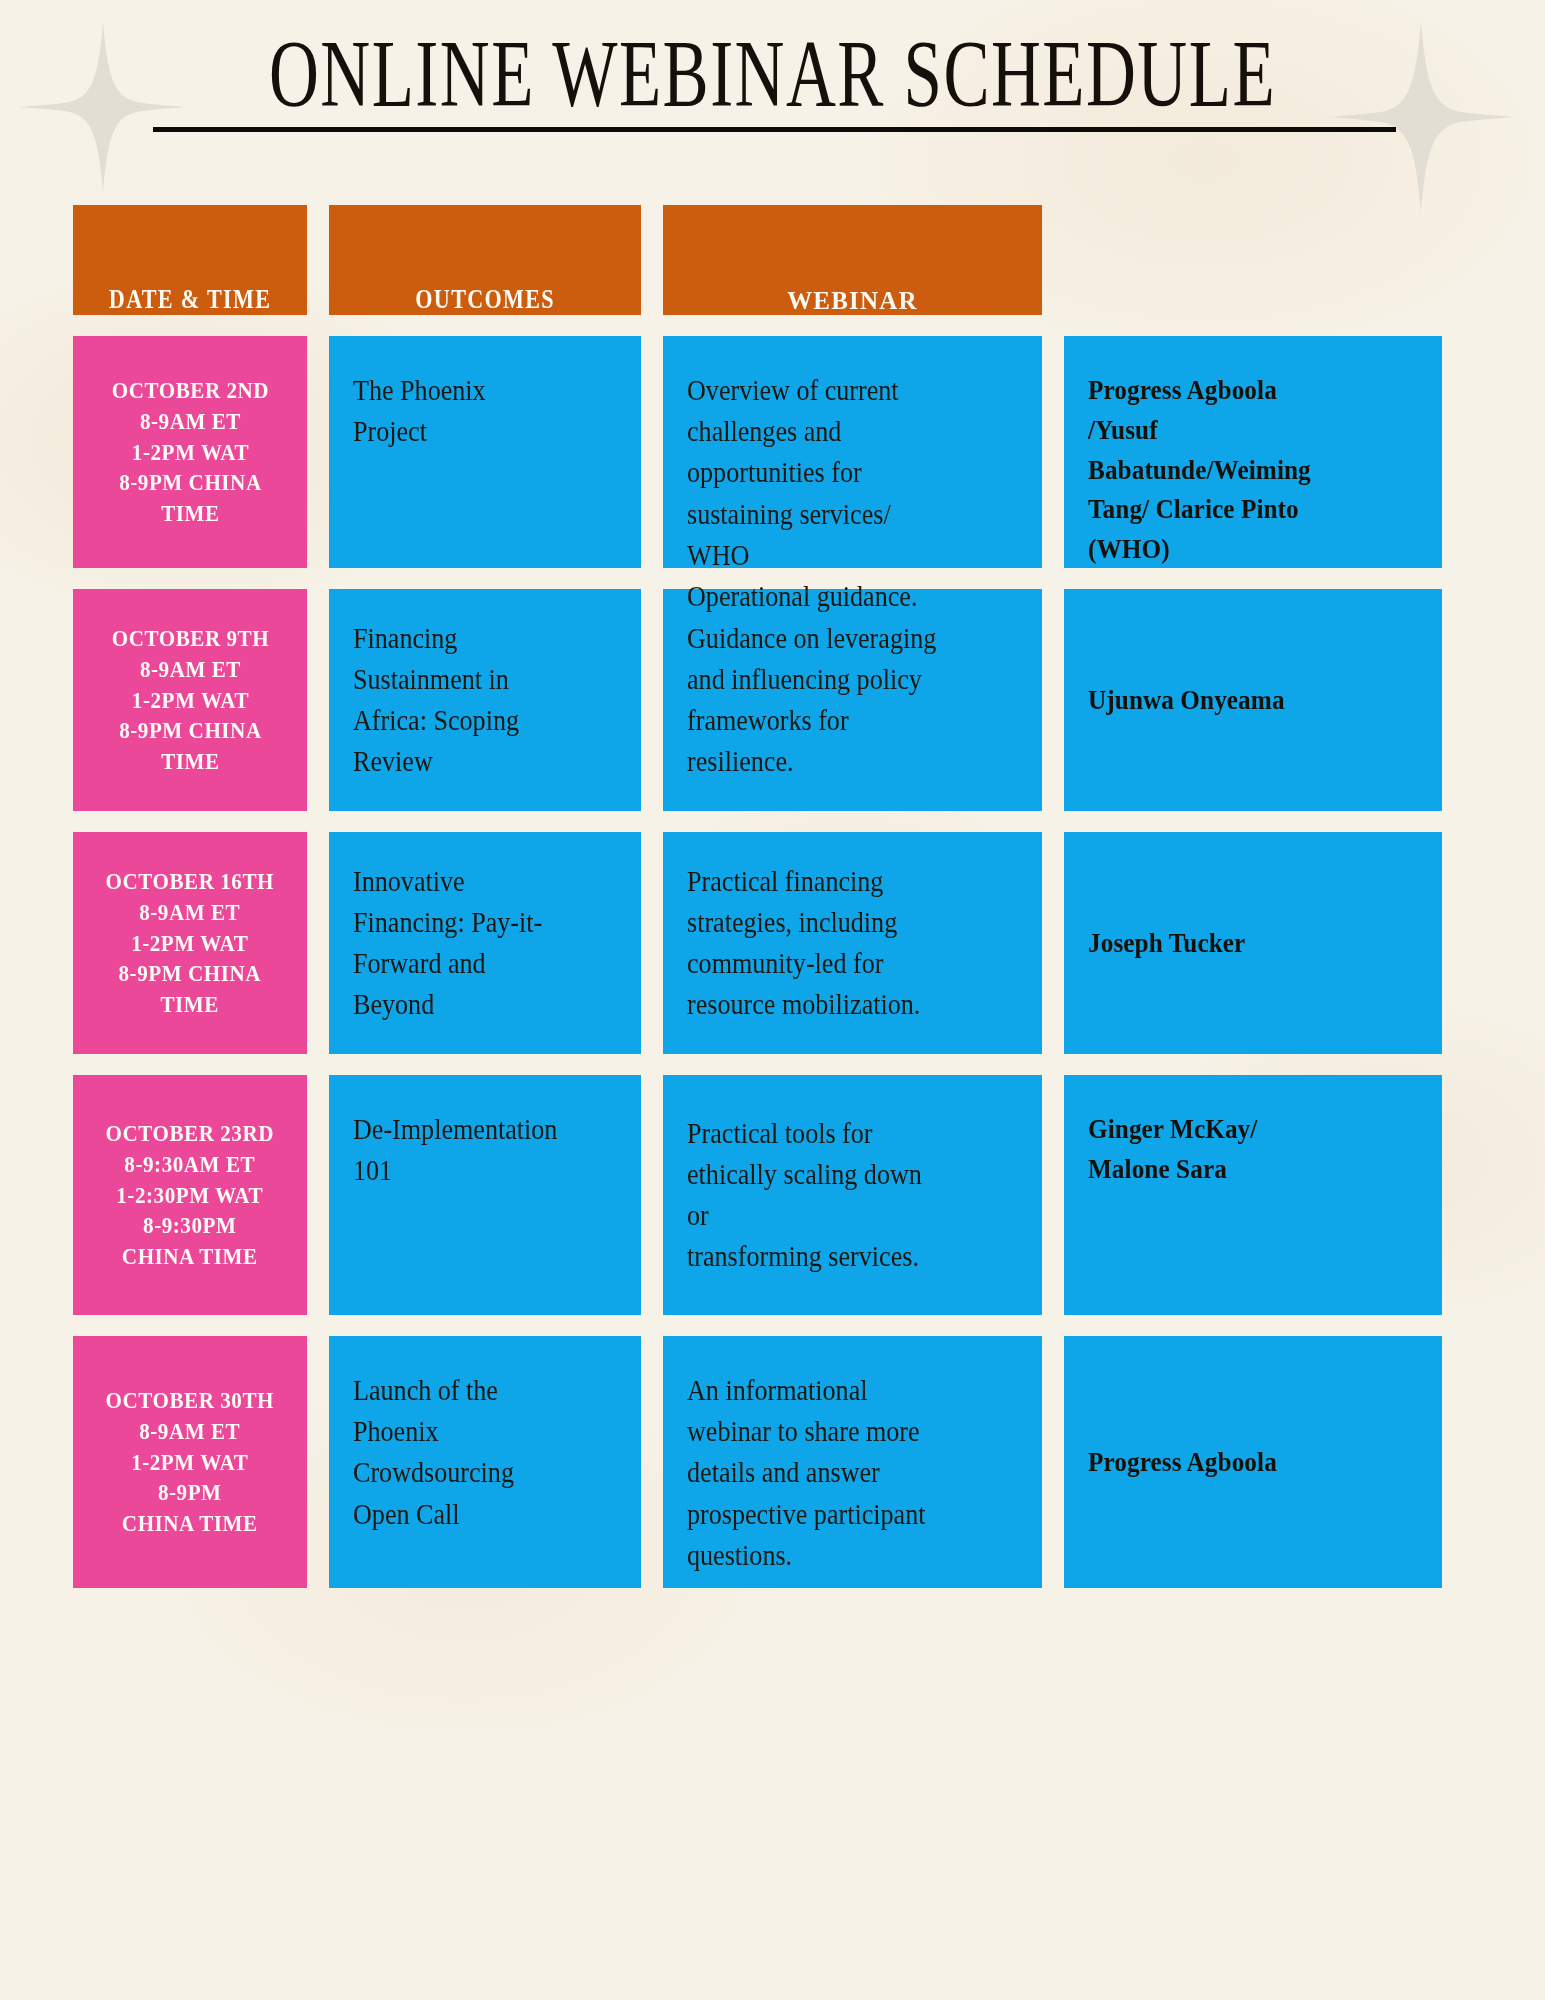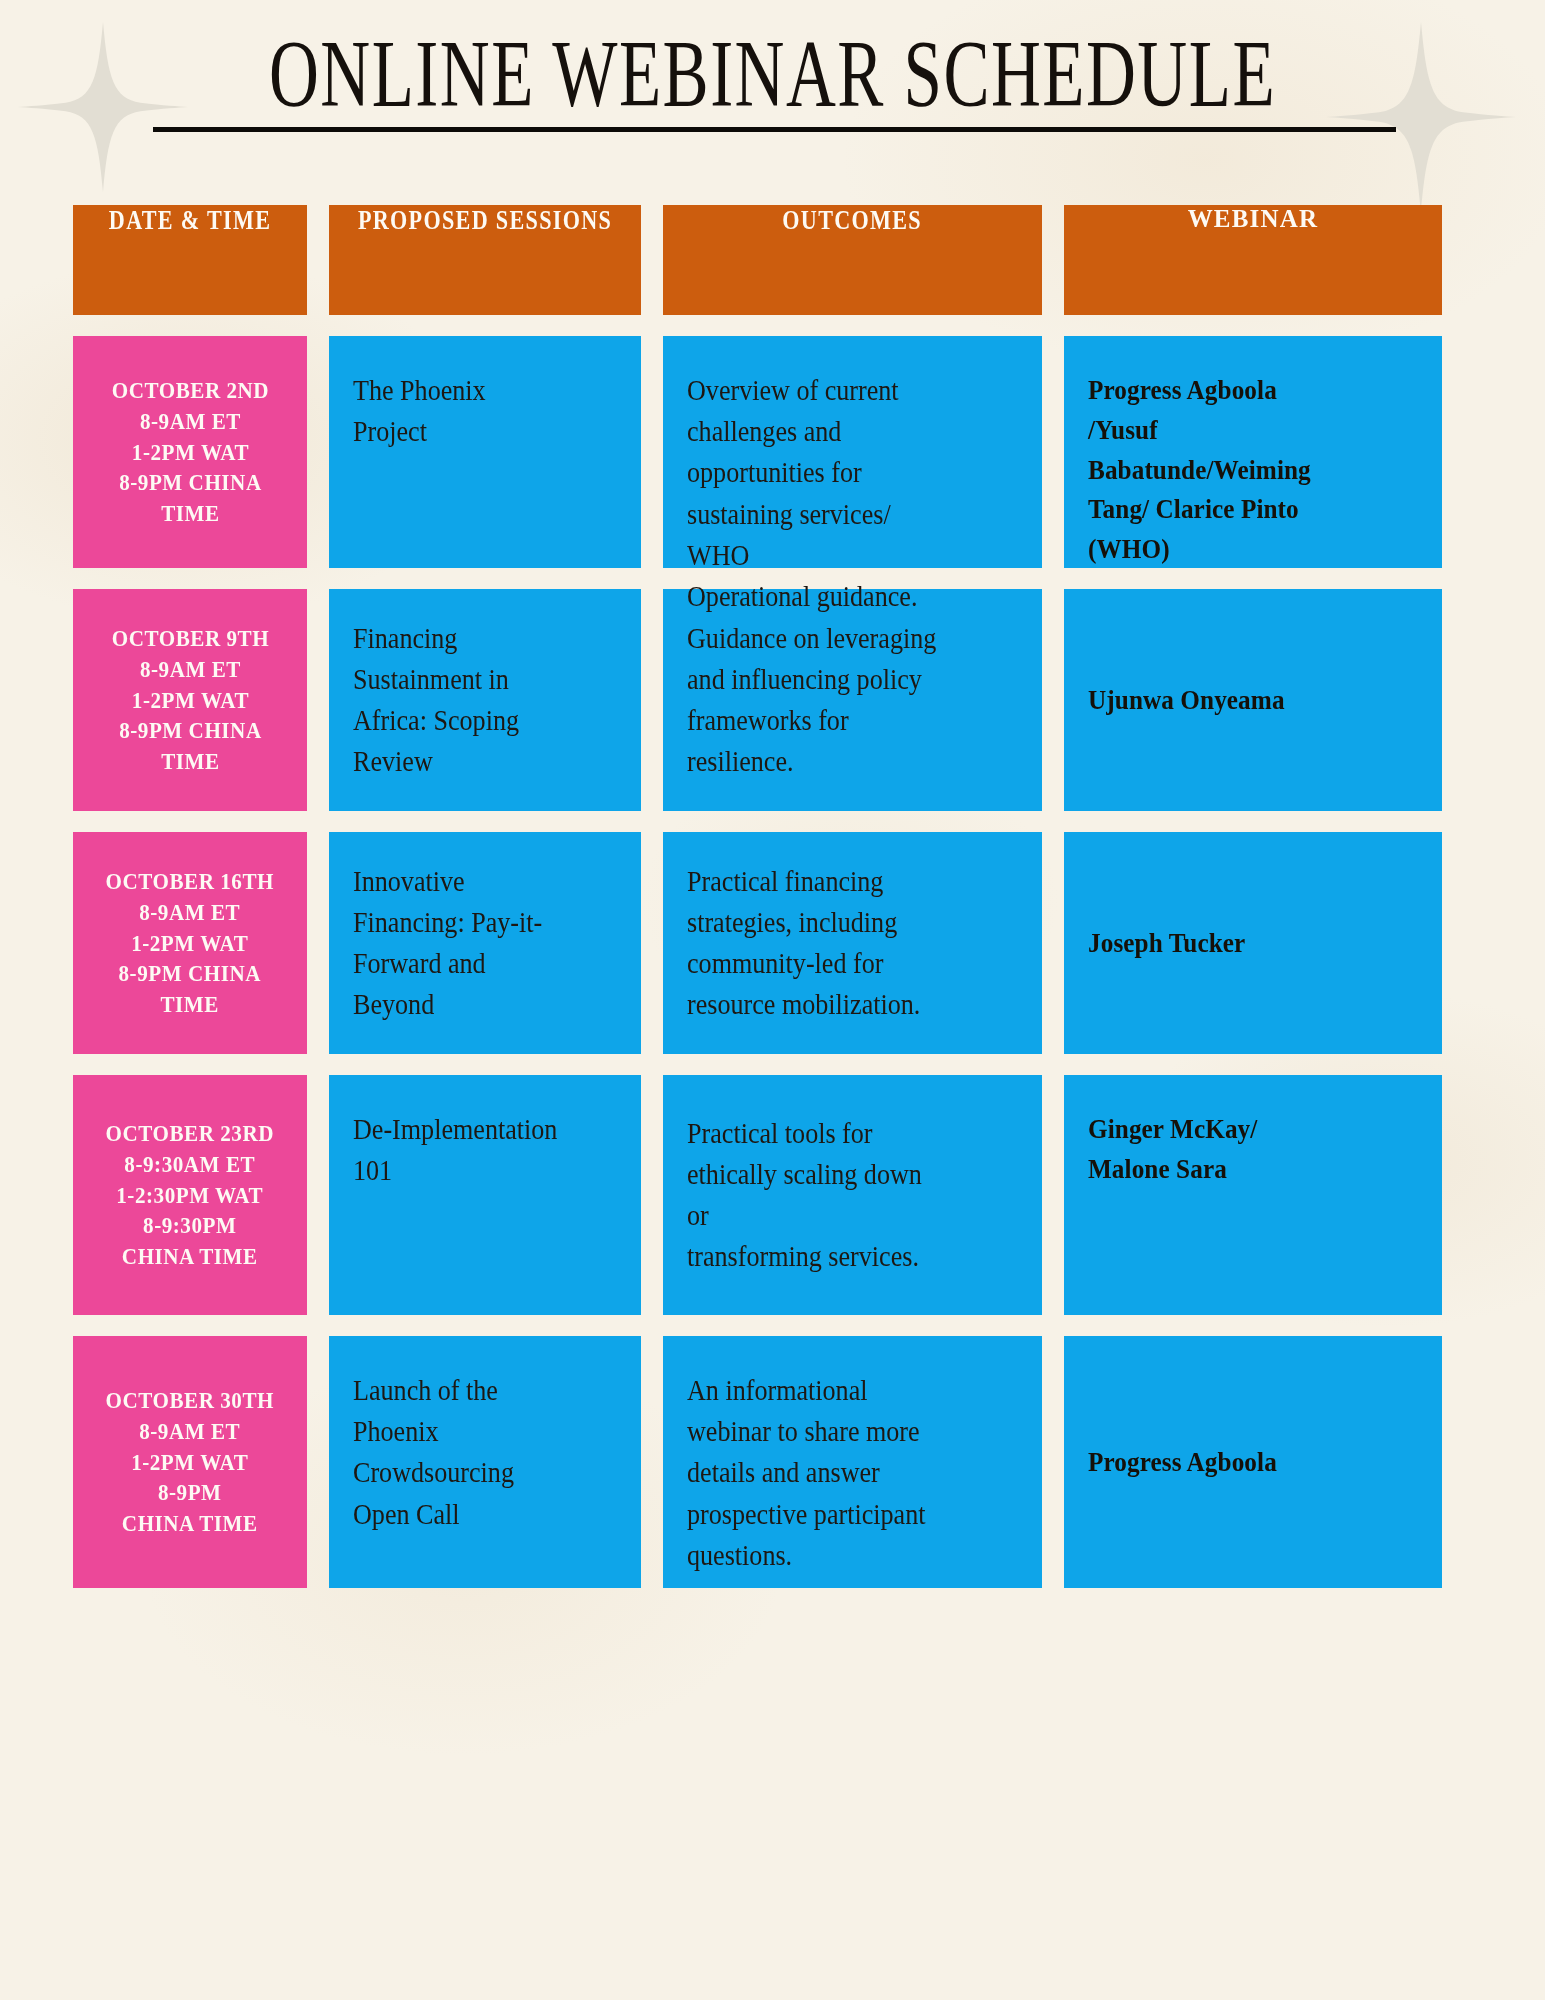--- a/index.html
+++ b/index.html
@@ -88,21 +88,21 @@
   .row {
     display: grid;
     grid-template-columns: 234px 312px 379px 378px;
     column-gap: 22px;
     margin-bottom: 21px;
   }
   .header-row .cell {
     background: #cc5d0e;
     height: 110px;
     display: flex;
-    align-items: flex-start;
+    align-items: flex-end;
     justify-content: center;
     padding: 0 8px;
     box-sizing: border-box;
   }
   .header-label {
     color: #fdfaf4;
     font-family: "Liberation Serif", serif;
     font-weight: 700;
     font-size: 27px;
     letter-spacing: 1.6px;
@@ -205,23 +205,20 @@
   </div>
   <div class="title-rule"></div>
 
   <div class="table">
 
     <div class="row header-row">
       <div class="cell">
         <span class="header-label">DATE &amp; TIME</span>
       </div>
       <div class="cell">
-        <span class="header-label">PROPOSED SESSIONS</span>
-      </div>
-      <div class="cell">
         <span class="header-label">OUTCOMES</span>
       </div>
       <div class="cell">
         <span class="header-label wide">WEBINAR</span>
       </div>
     </div>
 
     <div class="row row-1">
       <div class="cell-date">
         <span class="date-text">OCTOBER 2ND

